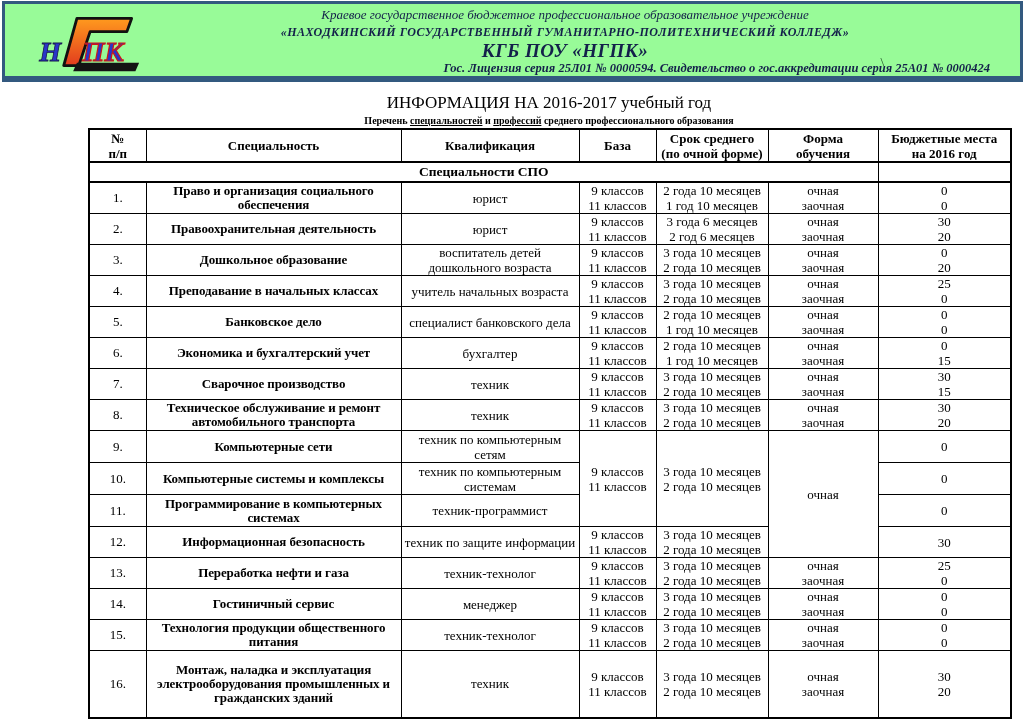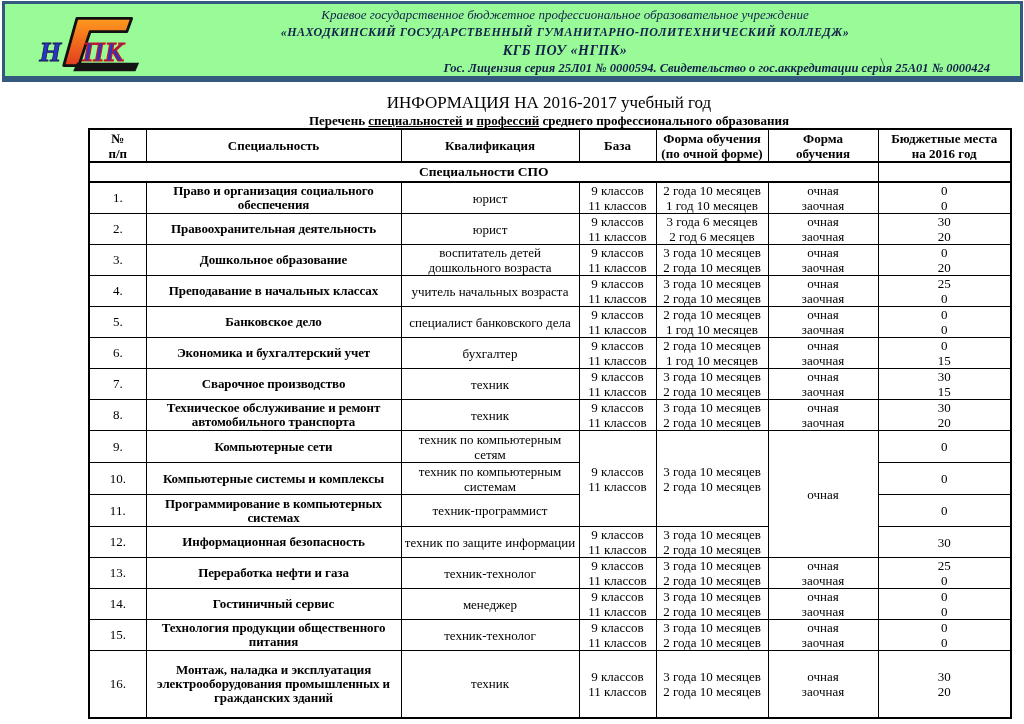--- a/index.html
+++ b/index.html
@@ -14,28 +14,28 @@
     position:absolute; left:2px; top:1px; width:1021px; height:81px;
     background:#98fb98;
     border:3px solid #33597f; border-bottom-width:6px;
   }
   .banner-text {
     position:absolute; left:135px; right:30px; top:2px; text-align:center;
     color:#13204a;
   }
   .b1 { font-style:italic; font-size:13px; line-height:17px; }
   .b2 { font-style:italic; font-weight:bold; font-size:12px; line-height:19px; letter-spacing:0.5px; }
-  .b3 { font-style:italic; font-weight:bold; font-size:14px; line-height:18px; letter-spacing:0.5px; }
+  .b3 { font-style:italic; font-weight:bold; font-size:19px; line-height:18px; letter-spacing:0.5px; }
   .b4 { font-style:italic; font-weight:600; font-size:12.5px; line-height:16px; text-align:right; }
   .stray { position:absolute; right:136px; top:50px; font-size:13px; color:#1c4a22; }
   .logo { position:absolute; left:26px; top:5px; width:122px; height:66px; }
   
   .titles { position:absolute; left:88px; top:93px; width:922px; text-align:center; }
   .t1 { font-weight:normal; font-size:17px; line-height:19px; }
-  .t2 { font-weight:bold; font-size:13px; line-height:18px; }
+  .t2 { font-weight:bold; font-size:10px; line-height:18px; }
   .t2 .u { text-decoration:underline; }
   
   table.tbl {
     position:absolute; left:88px; top:128px; width:922px;
     border-collapse:collapse; table-layout:fixed;
     border:2px solid #000;
   }
   .tbl td { border:1px solid #000; padding:0 3px; font-size:13px; vertical-align:middle; text-align:center; overflow:hidden; }
   tr.thead td { font-weight:bold; border-bottom:2px solid #000; }
   tr.section td { font-weight:bold; border-bottom:2px solid #000; font-size:13.5px; }
@@ -95,21 +95,21 @@
   <tbody>
       <tr class="thead h33">
     <td>
           <div class="l">№</div>
           <div class="l">п/п</div>
         </td>
     <td>Специальность</td>
     <td>Квалификация</td>
     <td>База</td>
     <td>
-          <div class="l">Форма обучения</div>
+          <div class="l">Срок среднего</div>
           <div class="l">(по очной форме)</div>
         </td>
     <td>
           <div class="l">Форма</div>
           <div class="l">обучения</div>
         </td>
     <td>
           <div class="l">Бюджетные места</div>
           <div class="l">на 2016 год</div>
         </td>

